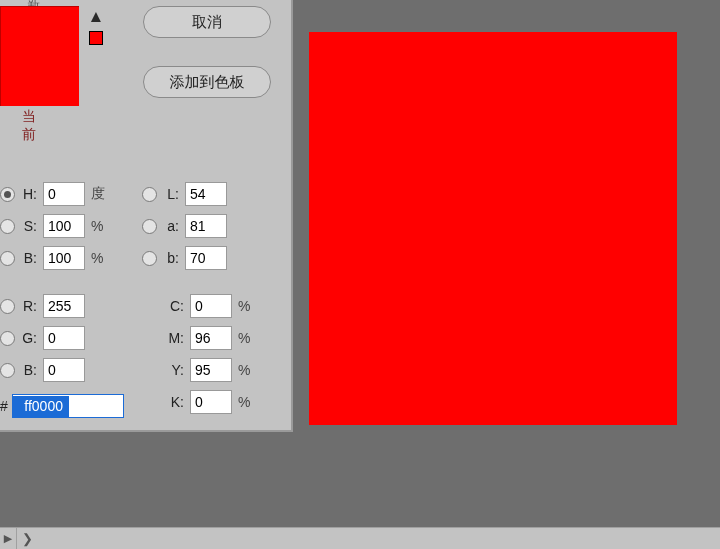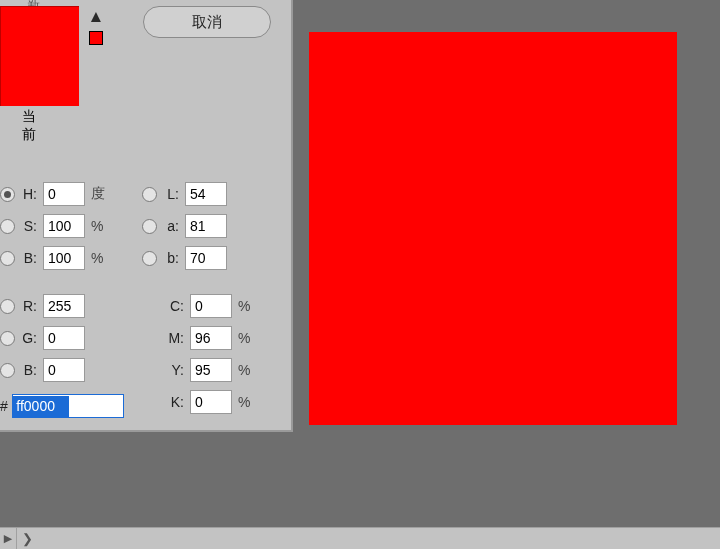--- a/index.html
+++ b/index.html
@@ -5,21 +5,21 @@
   * { box-sizing: border-box; font-family: "Microsoft YaHei", Arial, sans-serif; }
   body { margin: 0; width: 720px; height: 549px; background: #6e6e6e; overflow: hidden; position: relative; }
 
   .canvas { position: absolute; left: 309px; top: 32px; width: 368px; height: 393px; background: #ff0000; }
 
   .dlg { position: absolute; left: 0; top: 0; width: 293px; height: 432px; background: #c3c3c3; border-right: 2px solid #9a9a9a; border-bottom: 2px solid #9a9a9a; padding: 0; }
 
   .swatch-area { position: absolute; left: 0; top: 0; }
   .prev-label { position: absolute; left: 27px; top: -4px; font-size: 13px; color: #555; }
   .color-swatch { position: absolute; left: 0; top: 6px; width: 79px; height: 100px; background: #ff0000; box-shadow: 1px 1px 0 rgba(0,0,0,0.25) inset; }
-  .cur-label { position: absolute; left: 22px; top: 108px; font-size: 14px; color: #000000; }
+  .cur-label { position: absolute; left: 22px; top: 108px; font-size: 14px; color: #7f1d1d; }
 
   .warn { position: absolute; left: 87px; top: 8px; width: 18px; text-align: center; }
   .warn-icon { font-size: 17px; color: #2a2a2a; line-height: 1; }
   .warn-sw { width: 14px; height: 14px; background: #ff0000; border: 1px solid #000; margin: 6px auto 0; }
 
   .btn { position: absolute; left: 143px; width: 128px; height: 32px; border-radius: 16px; border: 1px solid #8a8a8a; background: #d0d0d0; font-size: 15px; color: #222; display: flex; align-items: center; justify-content: center; cursor: pointer; }
   .btn.cancel { top: 6px; }
   .btn.addsw { top: 66px; }
   .btn.lib { top: 126px; }
 
@@ -38,21 +38,21 @@
   .rgb { position: absolute; left: 0; top: 112px; }
   .cmyk { position: absolute; left: 164px; top: 112px; }
 
   .rgb .row, .cmyk .row { height: 32px; }
   .rgb .radio { margin-right: 4px; }
   .cmyk .lbl { width: 20px; }
 
   .hex-row { position: absolute; left: 0; top: 216px; display: flex; align-items: center; }
   .hash { font-size: 14px; color: #222; margin-right: 4px; }
   input.hex { width: 112px; height: 24px; border: 1.5px solid #1b6bd6; background: #fff; font-size: 14px; padding: 0 4px; color: #fff; }
-  .hex-sel { position: absolute; left: 1.5px; top: 1.5px; bottom: 1.5px; width: 56px; background: #1b6bd6; display: flex; align-items: center; padding-left: 3px; color: #fff; font-size: 14px; }
+  .hex-sel { position: absolute; left: 1.5px; top: 1.5px; bottom: 1.5px; width: 56px; background: #1b6bd6; display: flex; align-items: center; padding-left: 11px; color: #fff; font-size: 14px; }
   .hex-wrap { position: relative; width: 112px; height: 24px; }
 
   .status { position: absolute; left: 0; bottom: 0; width: 720px; height: 22px; background: #c3c3c3; border-top: 1px solid #a0a0a0; display: flex; align-items: center; font-size: 13px; color: #333; }
   .tri { width: 16px; text-align: center; color: #555; font-size: 11px; }
   .doc { padding: 0 6px; }
   .chev { width: 22px; text-align: center; color: #555; border-left: 1px solid #a0a0a0; height: 100%; display: flex; align-items: center; justify-content: center; }
 </style>
 </head>
 <body>
 
@@ -65,20 +65,21 @@
     <div class="color-swatch"></div>
     <div class="cur-label">当前</div>
   </div>
 
   <div class="warn">
     <div class="warn-icon">▲</div>
     <div class="warn-sw"></div>
   </div>
 
   <div class="btn cancel">取消</div>
+  <div class="btn addsw">添加到色板</div>
 
   <div class="fields">
     <div class="leftcol">
       <div class="row">
         <div class="radio on"></div>
         <div class="lbl">H:</div>
         <input class="num" value="0" style="">
         <div class="unit">度</div>
       </div>
       <div class="row">

